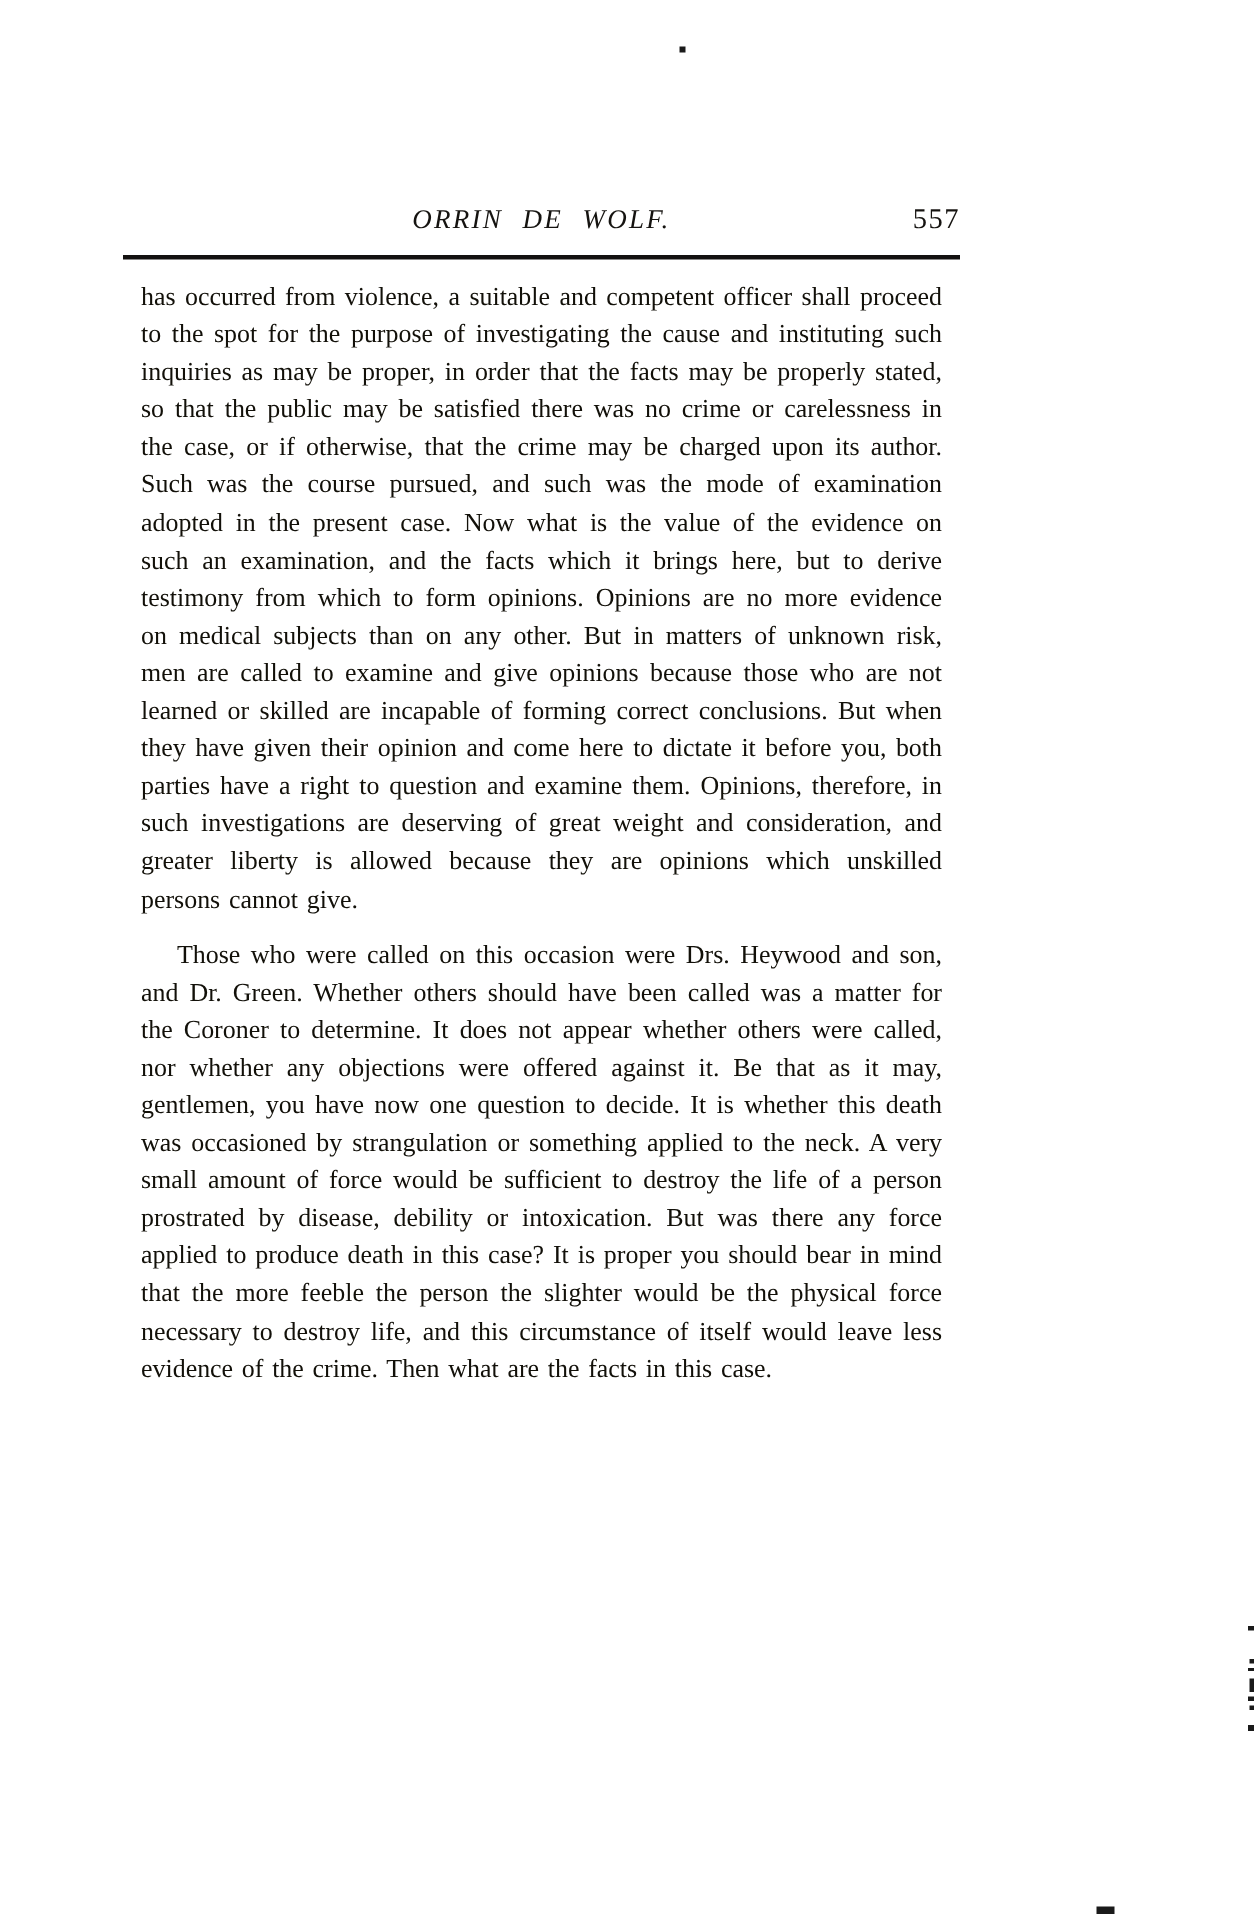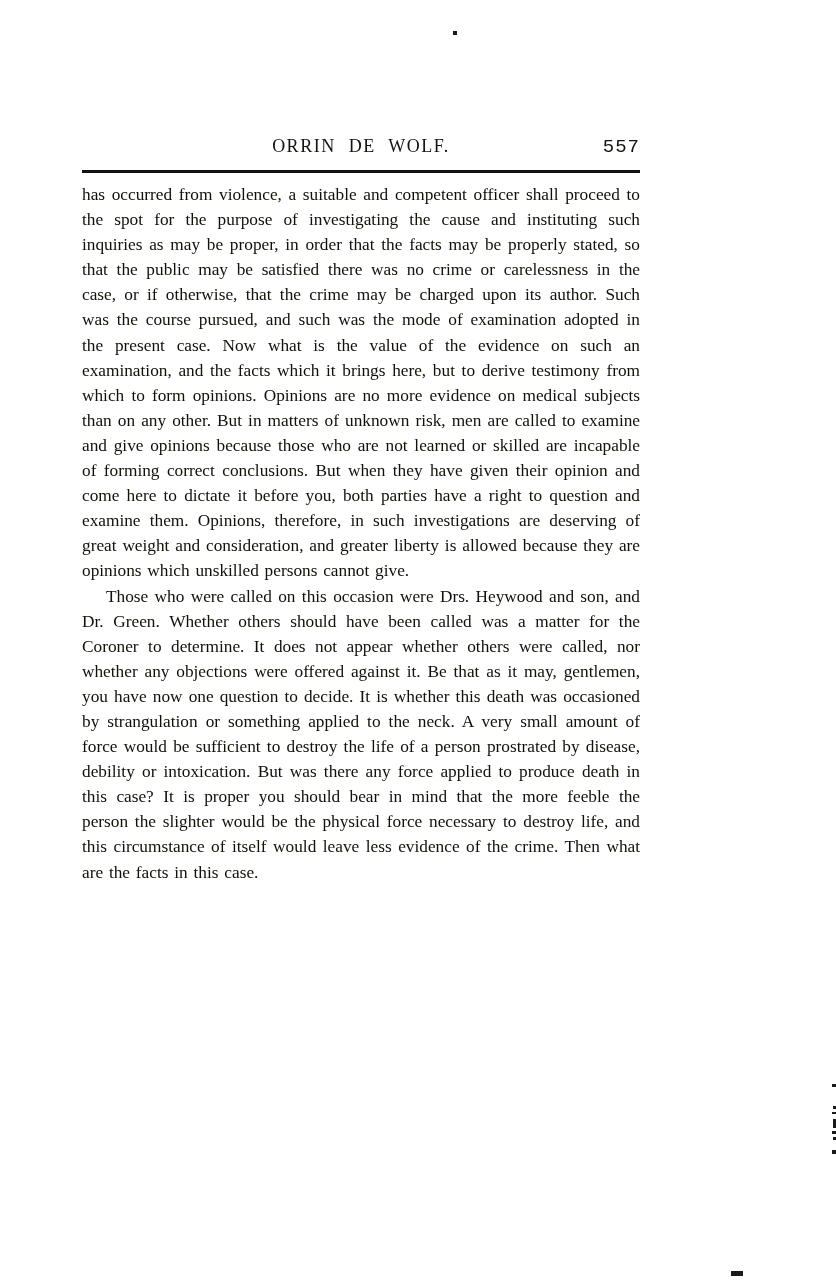--- a/index.html
+++ b/index.html
@@ -22,43 +22,43 @@
     top: 136px;
     width: 558px;
   }
   .running-head {
     position: relative;
     height: 30px;
   }
   .running-head .title {
     display: block;
     text-align: center;
+    font-style: italic;
     font-size: 18px;
     letter-spacing: 1.5px;
     word-spacing: 7px;
     color: #151310;
   }
   .running-head .folio {
     position: absolute;
     right: 0;
     top: 0;
     font-size: 19px;
     letter-spacing: 1px;
     font-style: normal;
     color: #151310;
-    font-family: Liberation Mono, monospace;
   }
   .head-rule {
     height: 3px;
     background: #131110;
     margin-top: 4px;
     margin-bottom: 9px;
   }
   .body-copy p {
-    margin: 0;
+    margin: 12px;
     text-align: justify;
     font-size: 17.3px;
     line-height: 25.1px;
     word-spacing: 1.5px;
     color: #121009;
   }
   .body-copy p.indented {
     text-indent: 24px;
   }
   .artifact {

